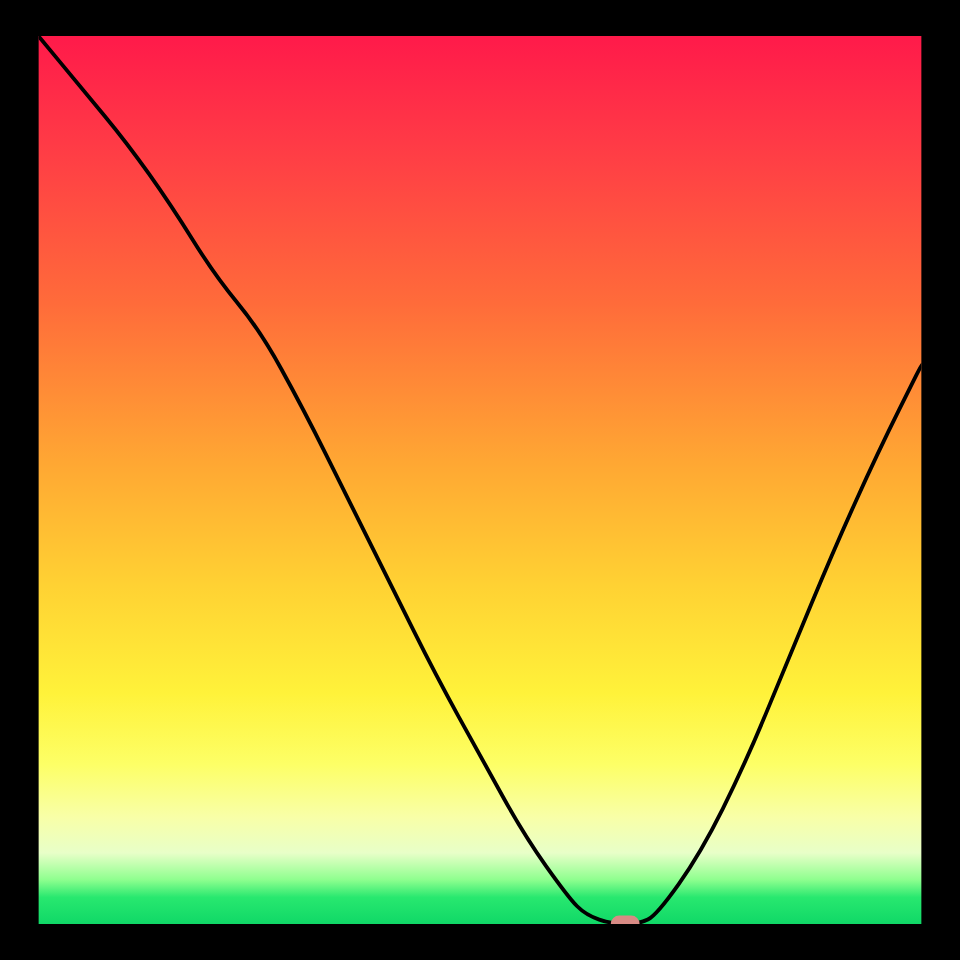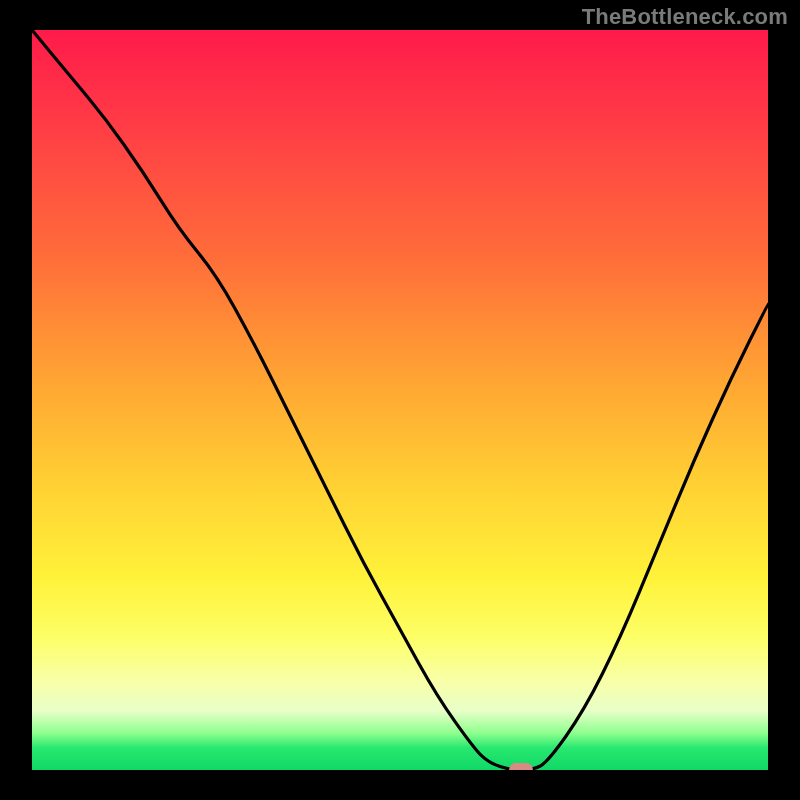--- a/index.html
+++ b/index.html
@@ -66,21 +66,20 @@
     border-radius: 7px;
     background: #d88a84;
     transform: translate(-50%, -50%);
   }
 </style>
 </head>
 <body>
 
 <div class="frame">
 
-  <div class="watermark">TheBottleneck.com</div>
 
   <div class="plot">
     <div class="gradient"></div>
 
     <svg class="curve" viewBox="0 0 736 740" preserveAspectRatio="none">
       <path id="curve-path" d="M 0 0 Q 0 0 18.400000000000002 22.200000000000045 Q 36.800000000000004 44.40000000000009 55.2 66.60000000000002 Q 73.60000000000001 88.79999999999995 92 114.69999999999993 Q 110.39999999999999 140.5999999999999 128.8 170.2 Q 147.20000000000002 199.80000000000007 165.60000000000002 222.00000000000003 Q 184 244.2 202.39999999999998 277.5 Q 220.79999999999998 310.8 239.2 347.8 Q 257.59999999999997 384.8 276 421.8 Q 294.40000000000003 458.8 312.8 495.79999999999995 Q 331.2 532.8 349.6 566.0999999999999 Q 368 599.4 386.4 632.7 Q 404.8 666 423.2 691.9 Q 441.59999999999997 717.8 448.96 725.2 Q 456.32 732.6 467.36 736.3 Q 478.40000000000003 740 489.44000000000005 740 Q 500.48 740 507.84 736.3 Q 515.1999999999999 732.6 533.5999999999999 706.7 Q 552 680.8 570.4000000000001 643.8 Q 588.8000000000001 606.8 607.2 562.4 Q 625.6 518 644 473.6 Q 662.4 429.2 680.8 388.5 Q 699.1999999999999 347.79999999999995 717.5999999999999 310.79999999999995 T 736 273.8" fill="none" stroke="#000" stroke-width="3.2" stroke-linecap="round" stroke-linejoin="round"></path>
     </svg>
 
     <div id="marker" class="marker" style="left: 489.44px; top: 740px;"></div>
   </div>

